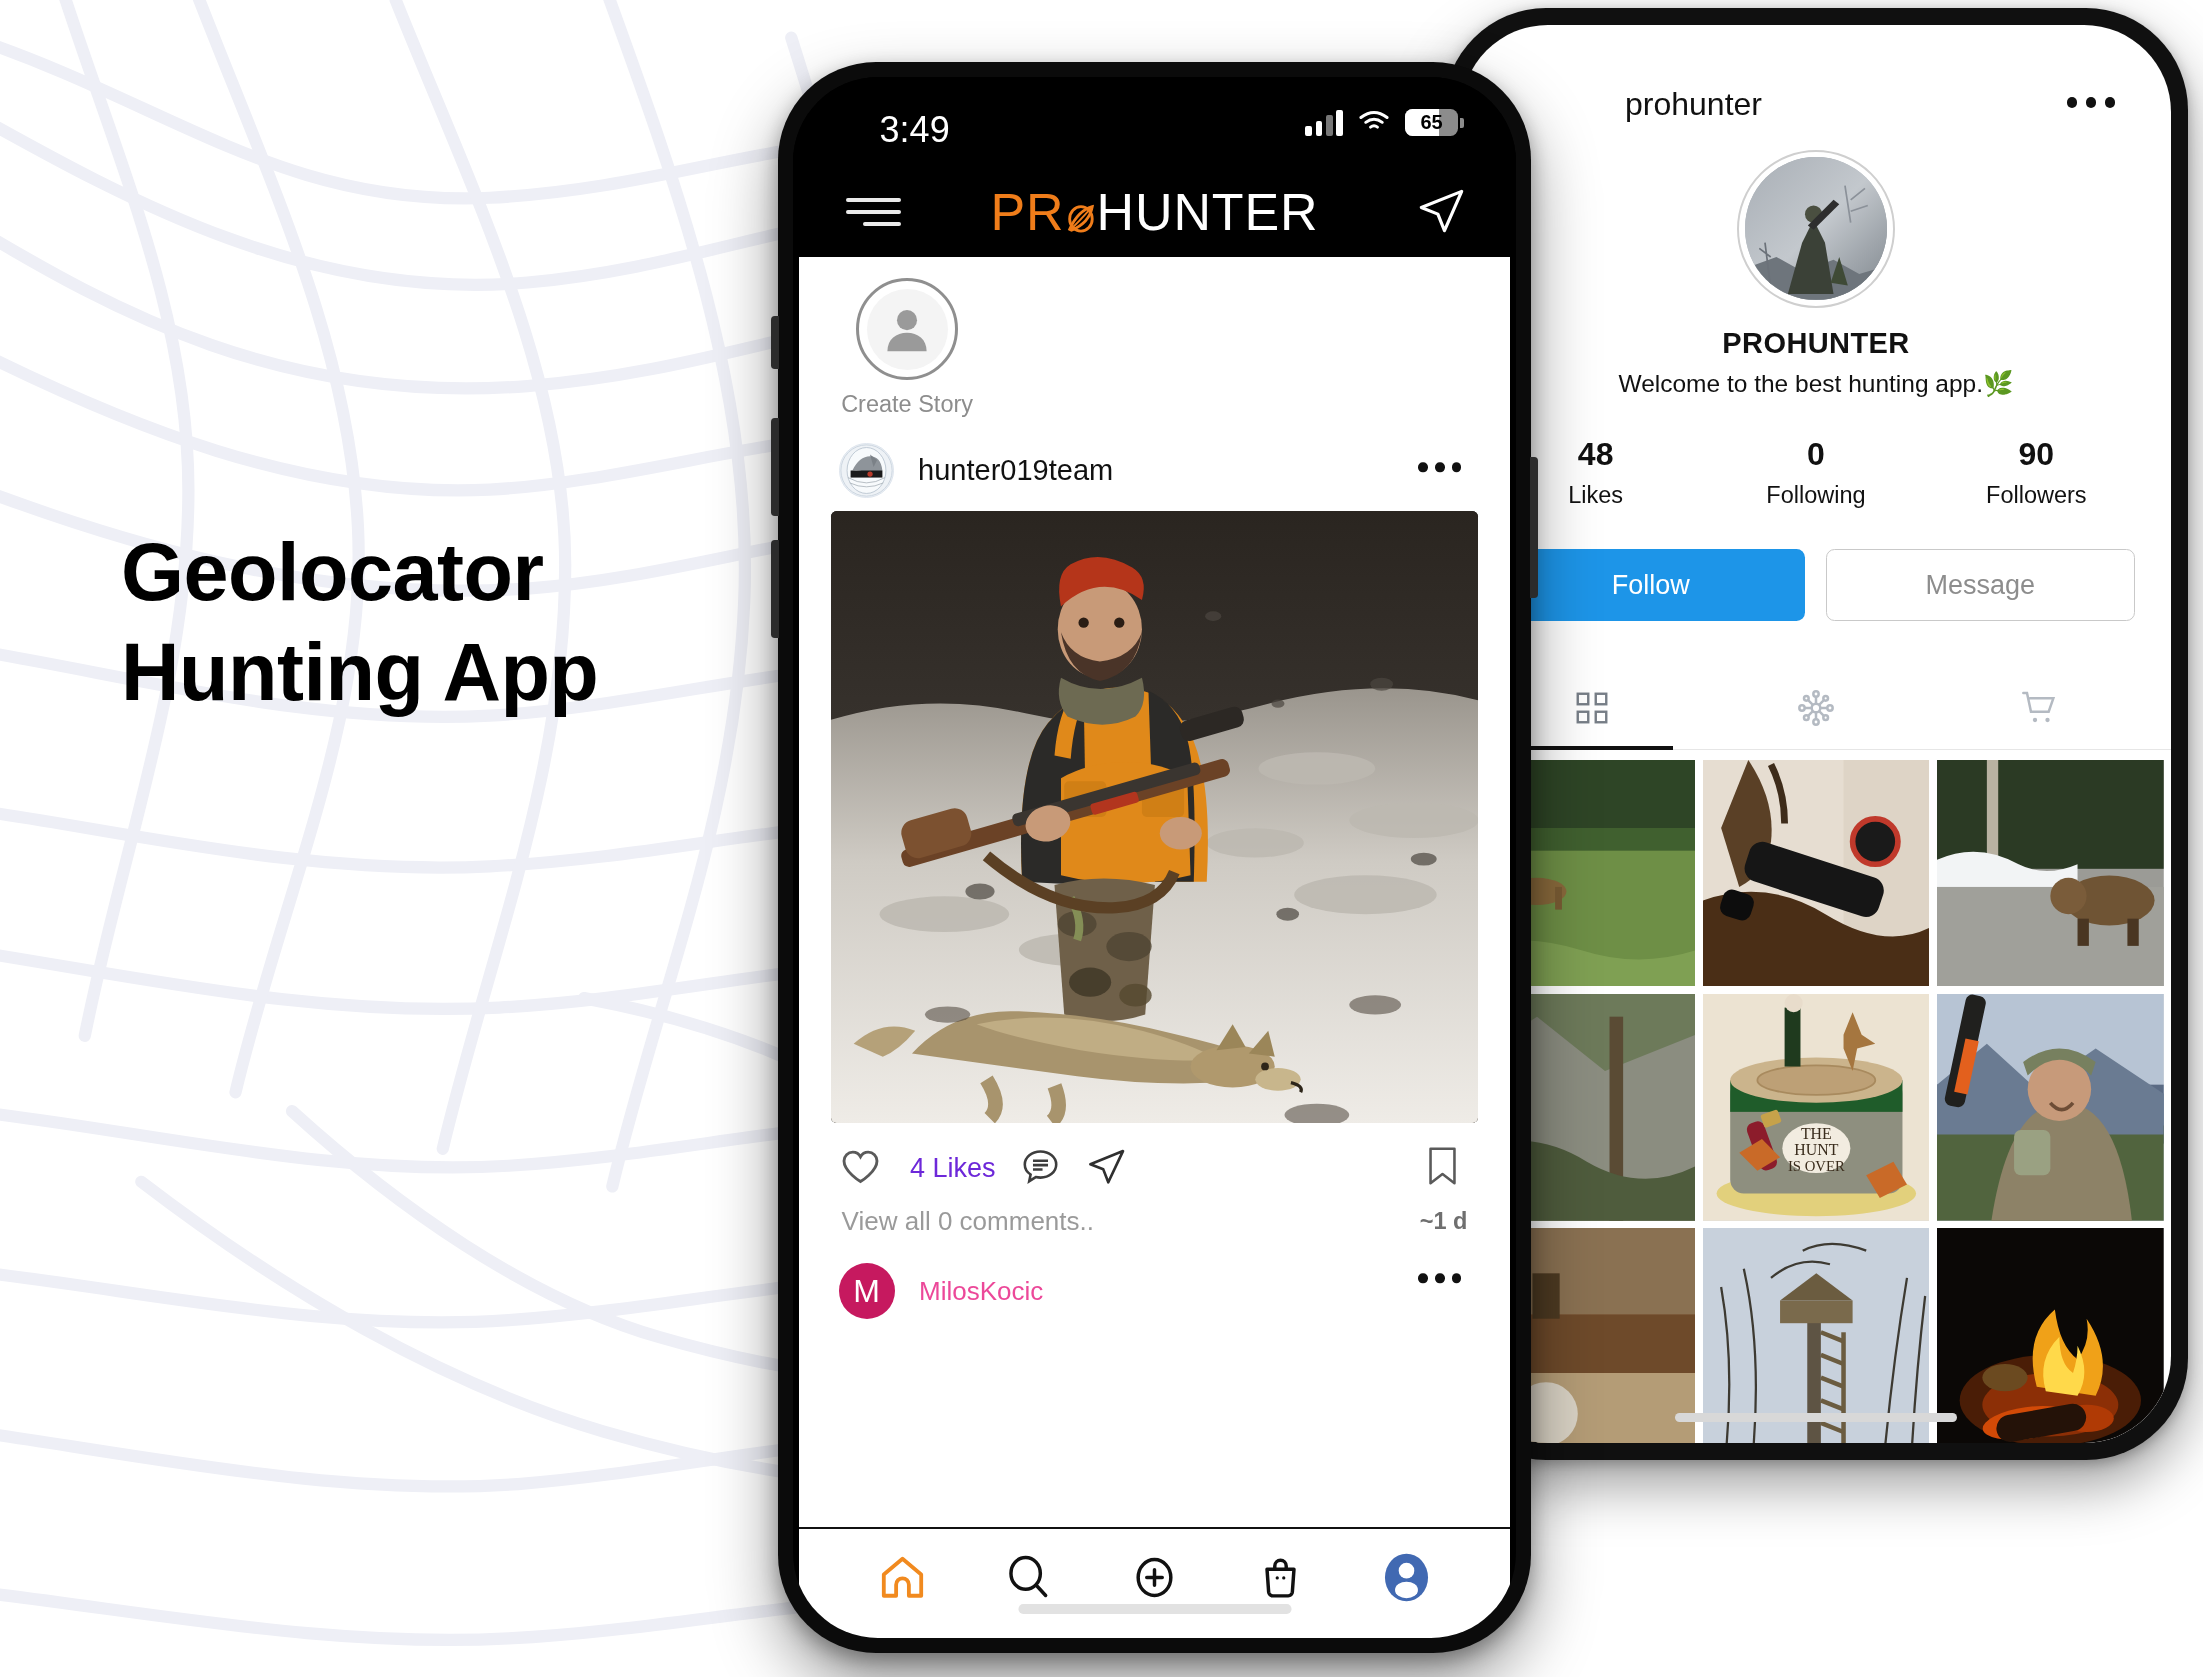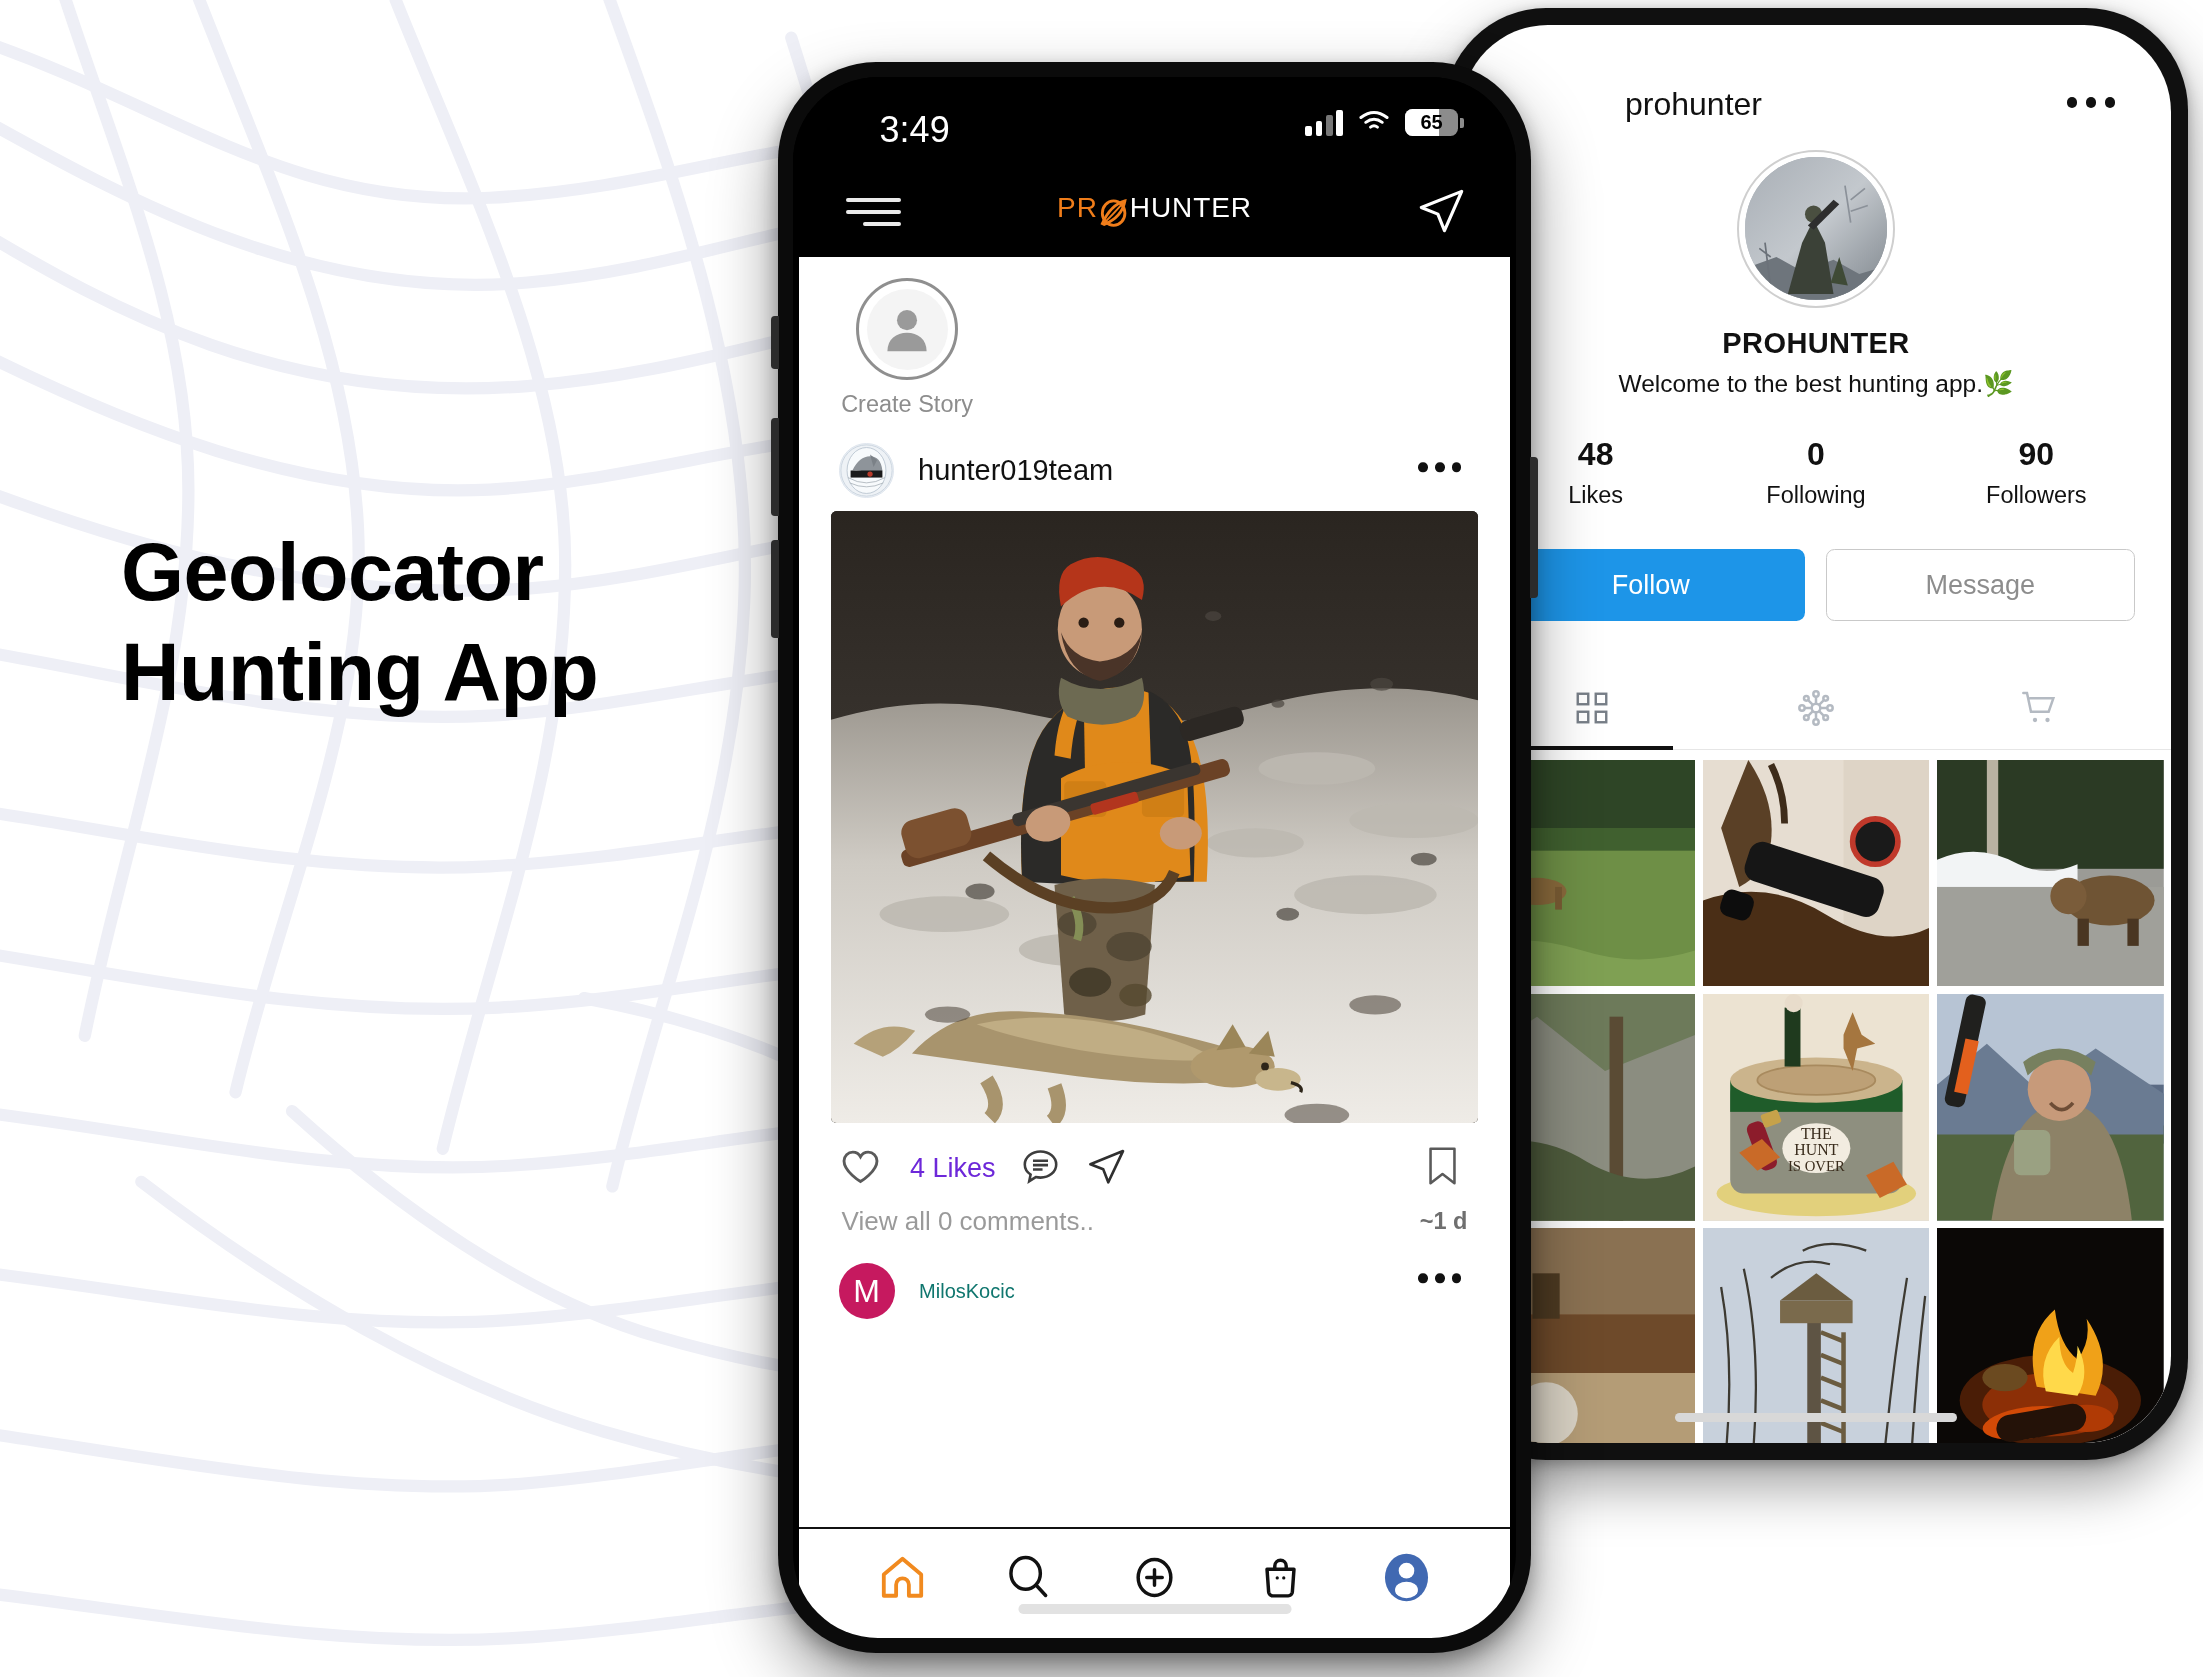--- a/index.html
+++ b/index.html
@@ -325,26 +325,26 @@
   .hamburger { display: flex; flex-direction: column; gap: 8.5px; width: 55px; cursor: pointer; }
   .hamburger i { height: 3.8px; background: #eaeaea; border-radius: 1.9px; display:block; }
   .hamburger i:nth-child(1) { width: 55px; }
   .hamburger i:nth-child(2) { width: 55px; }
   .hamburger i:nth-child(3) { width: 38px; margin-left: 17px; }
 
   .brand {
     position: absolute;
     left: 50%; top: 50%;
     transform: translate(-50%, -50%);
-    font-size: 28px;
+    font-size: 52px;
     font-weight: 400;
     letter-spacing: 0.9px;
     white-space: nowrap;
     display: flex;
-    align-items: flex-start;
+    align-items: flex-end;
   }
   .brand .pro { color: #f07d1a; }
   .brand .hunt { color: #ffffff; }
   .brand .oslash {
     color: #f07d1a;
     position: relative;
     display: inline-block;
     width: 32px;
     text-align: center;
   }
@@ -431,21 +431,21 @@
   }
   .m-avatar {
     width: 56px; height: 56px;
     border-radius: 50%;
     background: #c6195f;
     color: #fff;
     font-size: 32px;
     display: flex; align-items: center; justify-content: center;
     flex: 0 0 auto;
   }
-  .m-name { font-size: 20px; color: #0f766e; margin-left: 24.5px; }
+  .m-name { font-size: 26px; color: #ec4899; margin-left: 24.5px; }
 
   .pl-tabbar {
     flex: 0 0 auto;
     background: #fff;
     height: 111px;
     border-top: 2.8px solid #111;
     display: flex;
     align-items: center;
     justify-content: space-around;
     padding: 0 41px 9.4px 41px;

